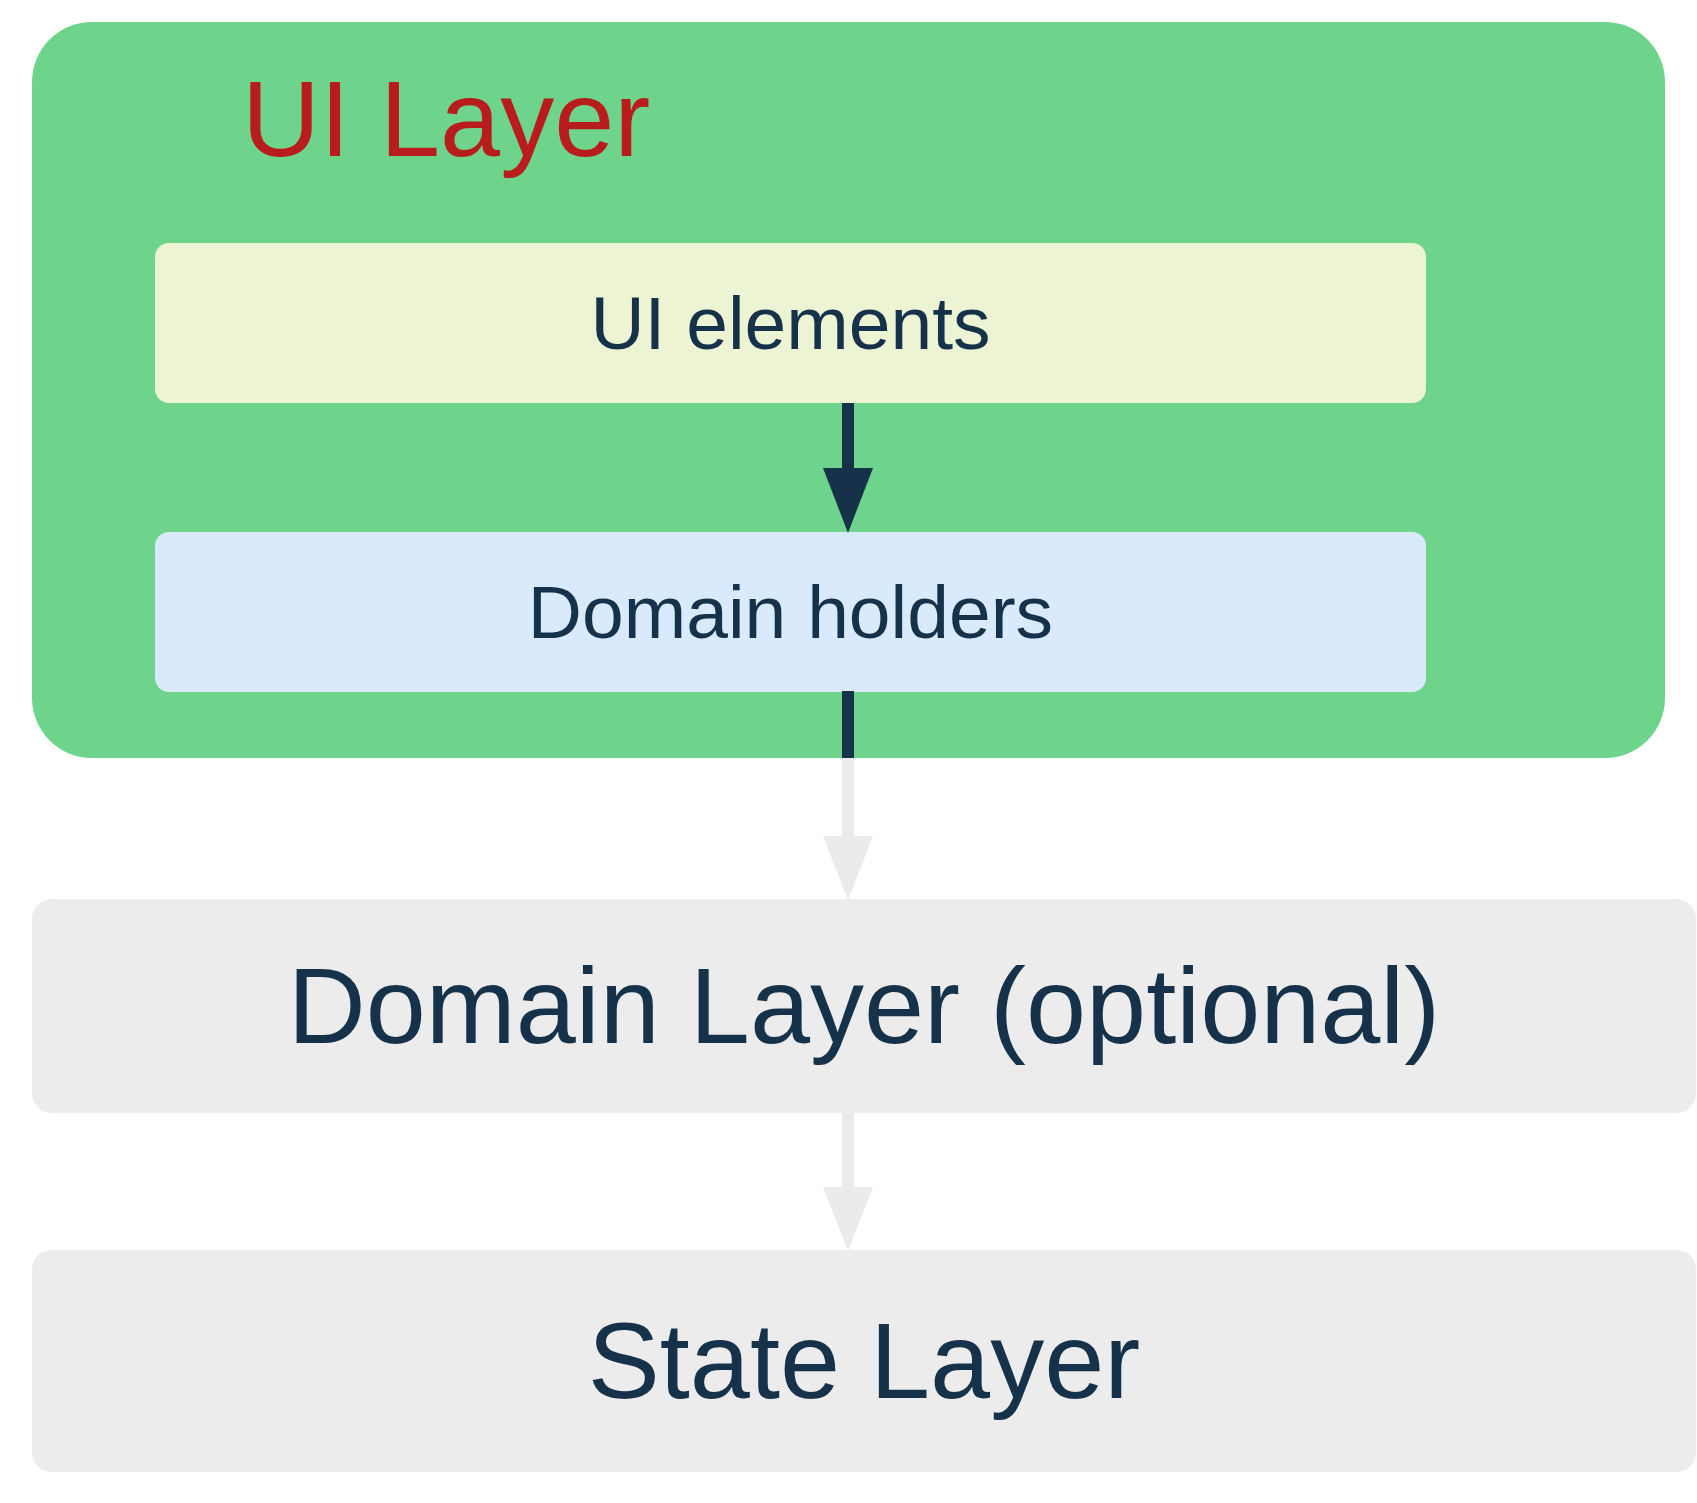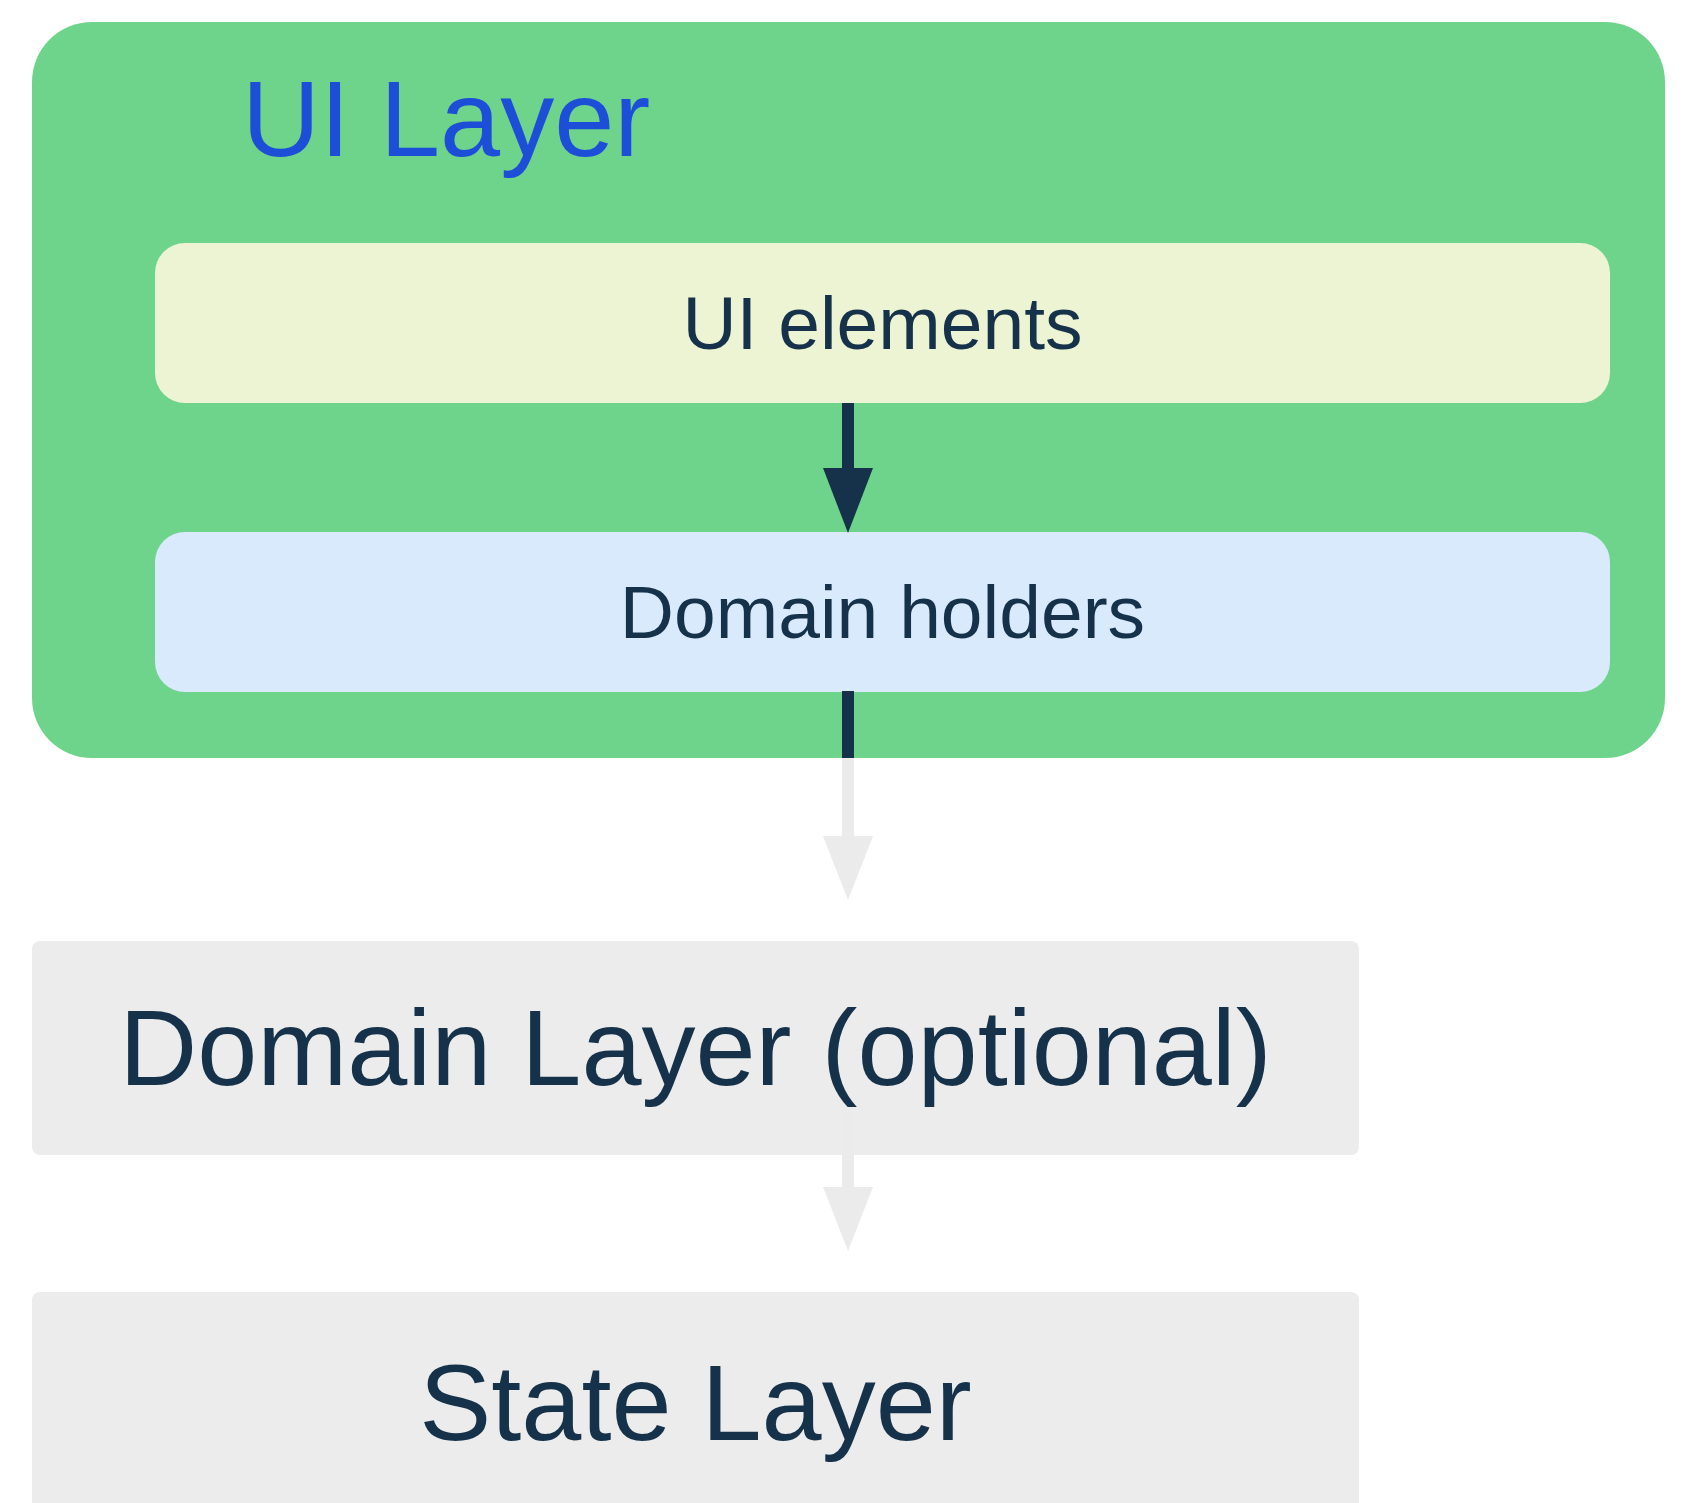--- a/index.html
+++ b/index.html
@@ -29,42 +29,41 @@
     left: 210px;
     top: 43px;
     font-size: 108px;
     line-height: 1;
     letter-spacing: 0px;
     white-space: nowrap;
   }
   .inner-box {
     position: absolute;
     left: 123px;
-    width: 1455px;
+    width: 1271px;
     height: 160px;
-    border-radius: 30px;
+    border-radius: 14px;
     display: flex;
     align-items: center;
     justify-content: center;
   }
   .ui-elements-box  { top: 221px; }
   .state-holders-box{ top: 510px; }
   .inner-label {
     font-size: 75px;
     line-height: 1;
     white-space: nowrap;
   }
   .layer-box {
     left: 32px;
-    width: 1327px;
-    border-radius: 8px;
+    width: 1664px;
+    border-radius: 20px;
     display: flex;
     align-items: center;
     justify-content: center;
-    margin-top: 42px;
   }
   .domain-layer { top: 899px;  height: 214px; }
   .data-layer   { top: 1250px; height: 222px; }
   .layer-label {
     font-size: 108px;
     line-height: 1;
     white-space: nowrap;
   }
   .arrows-overlay {
     position: absolute;
@@ -74,21 +73,21 @@
     height: 1503px;
     pointer-events: none;
   }
 </style>
 </head>
 <body>
 
 <div class="canvas" style="background-color: rgb(255, 255, 255);">
 
   <div class="box ui-layer" style="background-color: rgb(110, 212, 139);">
-    <div class="ui-layer-title" style="color: #1d4ed8;">UI Layer</div>
+    <div class="ui-layer-title" style="color: #b91c1c;">UI Layer</div>
 
     <div class="inner-box ui-elements-box" style="background-color: rgb(237, 244, 212);">
       <span class="inner-label" style="color: rgb(22, 50, 74);">UI elements</span>
     </div>
 
     <div class="inner-box state-holders-box" style="background-color: rgb(216, 234, 251);">
       <span class="inner-label" style="color: rgb(22, 50, 74);">Domain holders</span>
     </div>
   </div>
 

